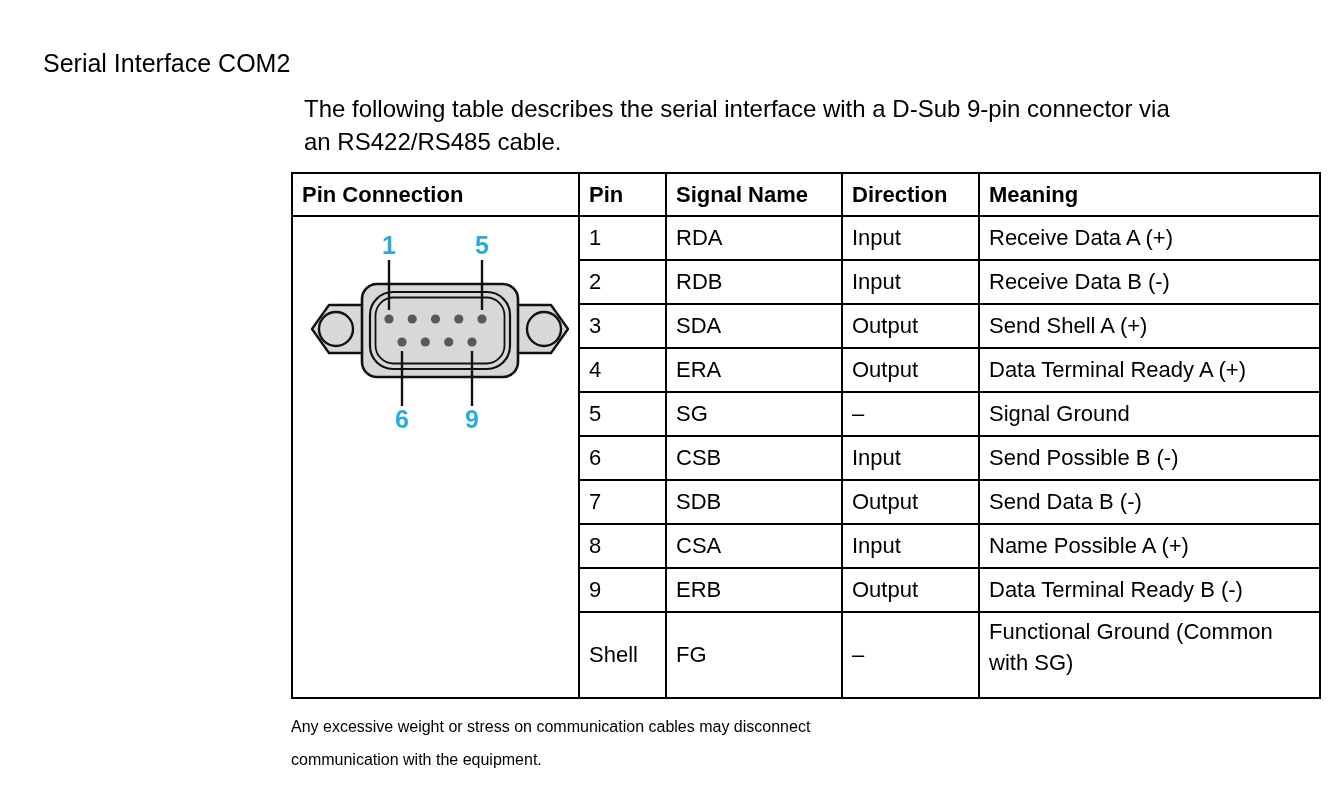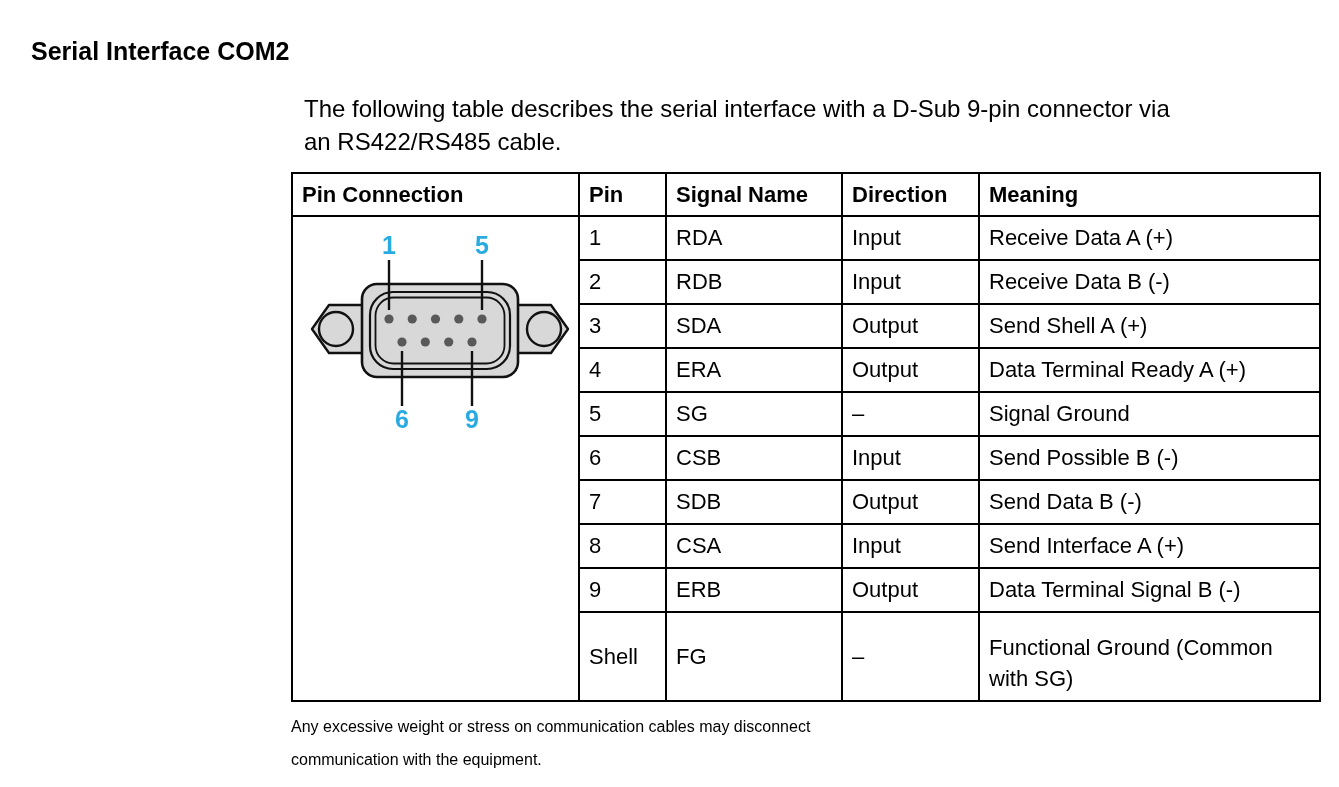--- a/index.html
+++ b/index.html
@@ -15,23 +15,23 @@
   .page {
     position: relative;
     width: 1339px;
     height: 787px;
     background: #ffffff;
   }
   .page-title {
     position: absolute;
     left: 27px;
     top: 33px;
-    margin: 4px;
+    margin: 16px;
     font-size: 25px;
-    font-weight: bold;
+    font-weight: normal;
     letter-spacing: 0px;
   }
   .intro {
     position: absolute;
     left: 291px;
     top: 79px;
     margin: 13px;
     font-size: 24px;
     line-height: 33px;
   }
@@ -64,21 +64,21 @@
   .pin-table thead tr { height: 43px; }
   .pin-table tbody tr { height: 44px; }
   .pin-table tbody tr.shell-row { height: 86px; }
   .pin-table th { font-weight: bold; }
   .pin-table td.connector-cell {
     vertical-align: top;
     padding: 5px 0 0 7px;
   }
   .pin-table tr.shell-row td.meaning-cell {
     line-height: 31px;
-    padding-top: 19px;
+    padding-top: 3px;
     padding-bottom: 6px;
     vertical-align: top;
   }
   .col-pinconn  { width: 287px; }
   .col-pin      { width: 87px;  }
   .col-signal   { width: 176px; }
   .col-dir      { width: 137px; }
   .col-meaning  { width: 341px; }
 
   .connector-svg text {
@@ -194,27 +194,27 @@
       <tr>
         <td>7</td>
         <td>SDB</td>
         <td>Output</td>
         <td class="meaning-cell">Send Data B (-)</td>
       </tr>
       <tr>
         <td>8</td>
         <td>CSA</td>
         <td>Input</td>
-        <td class="meaning-cell">Send Interface A (+)</td>
+        <td class="meaning-cell">Name Possible A (+)</td>
       </tr>
       <tr>
         <td>9</td>
         <td>ERB</td>
         <td>Output</td>
-        <td class="meaning-cell">Data Terminal Signal B (-)</td>
+        <td class="meaning-cell">Data Terminal Ready B (-)</td>
       </tr>
       <tr class="shell-row">
         <td>Shell</td>
         <td>FG</td>
         <td>–</td>
         <td class="meaning-cell">Functional Ground (Common with SG)</td>
       </tr>
     </tbody>
   </table>
 

